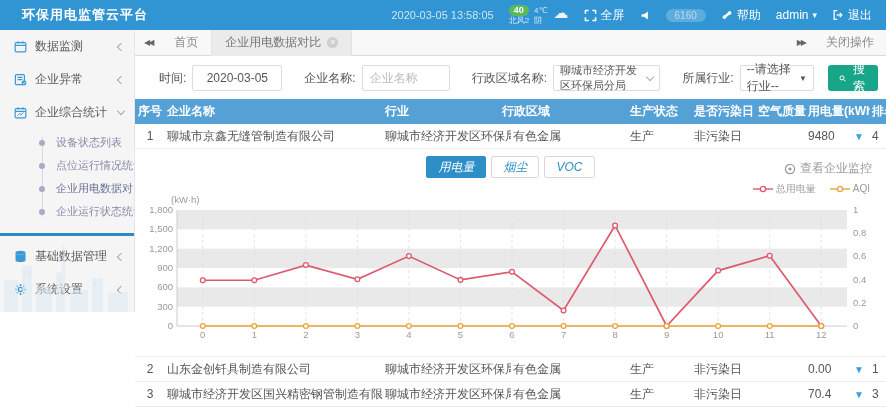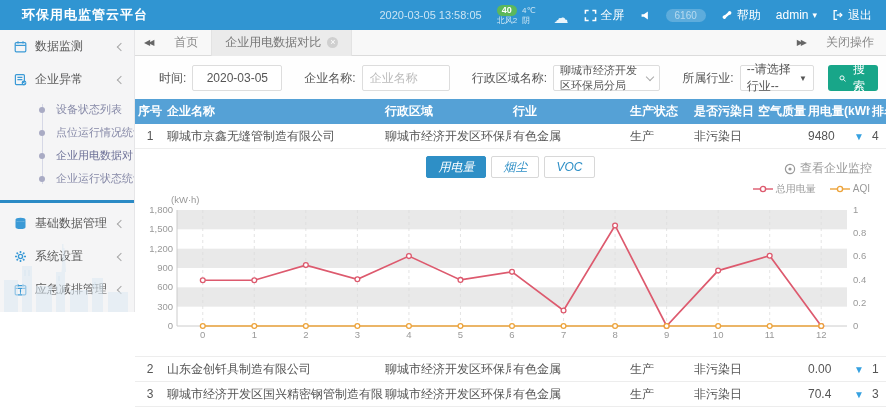--- a/index.html
+++ b/index.html
@@ -4,21 +4,21 @@
 <style>
   * { margin:0; padding:0; box-sizing:border-box; }
   html,body { width:886px; height:408px; overflow:hidden; background:#fff;
     font-family:"Liberation Sans","DejaVu Sans",sans-serif; }
 
   
   .header { height:30px; background:#3095d2; display:flex; align-items:center; color:#fff; }
   .app-title { font-size:13px; font-weight:bold; padding-left:22px; letter-spacing:1px; }
   .header-right { margin-left:auto; display:flex; align-items:center; gap:15px; padding-right:14px; font-size:12px; }
   .datetime { color:rgba(255,255,255,.75); font-size:11px; }
-  .weather { display:flex; align-items:flex-end; gap:18px; }
+  .weather { display:flex; align-items:flex-start; gap:6px; }
   .weather-grid { display:grid; grid-template-columns:auto auto; column-gap:5px; row-gap:1px;
     font-size:8px; line-height:1; color:rgba(255,255,255,.75); align-items:center; }
   .aqi-badge { background:#5cb85c; border-radius:8px; padding:1px 4px; font-size:9px; font-weight:bold; color:#fff; text-align:center; }
   .cloud { font-size:15px; color:rgba(255,255,255,.9); line-height:1; }
   .hmenu { display:flex; align-items:center; gap:4px; cursor:pointer; color:#fff; }
   .hmenu svg { display:block; }
   .notif-pill { background:rgba(255,255,255,.22); color:rgba(255,255,255,.55);
     border-radius:9px; padding:1px 9px; font-size:10px; }
   .caret { font-size:9px; }
 
@@ -173,20 +173,32 @@
           <span class="side-icon">
             <svg width="13" height="13" viewBox="0 0 13 13" fill="none" stroke="#3b9ad6" stroke-width="1.2">
               <rect x="1.4" y="1.6" width="9" height="10" rx="1"></rect>
               <path d="M3.4 4.4 H8.4 M3.4 6.6 H8.4"></path>
               <circle cx="10" cy="10" r="2.4" fill="#3b9ad6" stroke="none"></circle>
               <path d="M9 10 l.8.8 1.4-1.6" stroke="#f5f5f6" stroke-width="1"></path>
             </svg>
           </span>
           <span>企业异常</span>
           <span class="chev left"></span>
+        </div>
+        <div class="side-item">
+          <span class="side-icon">
+            <svg width="13" height="13" viewBox="0 0 13 13" fill="none" stroke="#3b9ad6" stroke-width="1.2">
+              <rect x="1.2" y="2.6" width="10.6" height="9.2" rx="1"></rect>
+              <path d="M1.2 5.4 H11.8"></path>
+              <path d="M4 1.2 V3.4 M9 1.2 V3.4"></path>
+              <path d="M3.6 9.6 l2-2 1.6 1.2 2.2-2.4" stroke-width="1"></path>
+            </svg>
+          </span>
+          <span>企业综合统计</span>
+          <span class="chev down"></span>
         </div>
         <div class="submenu">
           <div class="sub-item"><span class="dot"></span><span>设备状态列表</span></div>
           <div class="sub-item"><span class="dot"></span><span>点位运行情况统计</span></div>
           <div class="sub-item active"><span class="dot"></span><span>企业用电数据对比</span></div>
           <div class="sub-item"><span class="dot"></span><span>企业运行状态统计</span></div>
         </div>
         <div class="side-sep"></div>
         <div class="side-item">
           <span class="side-icon">
@@ -294,22 +306,22 @@
           <circle cx="5" cy="5" r="3.4"></circle>
             <path d="M7.6 7.6 L11 11"></path>
         </svg>
         <span>搜索</span>
       </button>
     </div>
 
     <div class="thead" id="thead">
         <span class="cell c1">序号</span>
         <span class="cell c2">企业名称</span>
+        <span class="cell c4">行业</span>
         <span class="cell c3">行政区域</span>
-        <span class="cell c4">行业</span>
         <span class="cell c5">生产状态</span>
         <span class="cell c6">是否污染日</span>
         <span class="cell c7">空气质量</span>
         <span class="cell c8">用电量(kWh)</span>
         <span class="cell c9">排名</span>
       </div>
     <div id="row-first">
         <div class="trow">
           <span class="cell c1">1</span>
           <span class="cell c2">聊城市京鑫无缝管制造有限公司</span>

